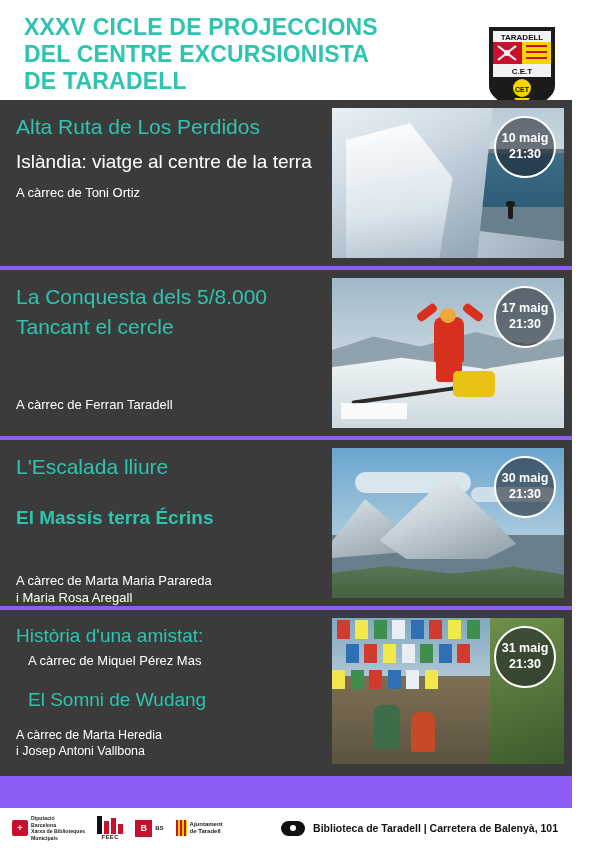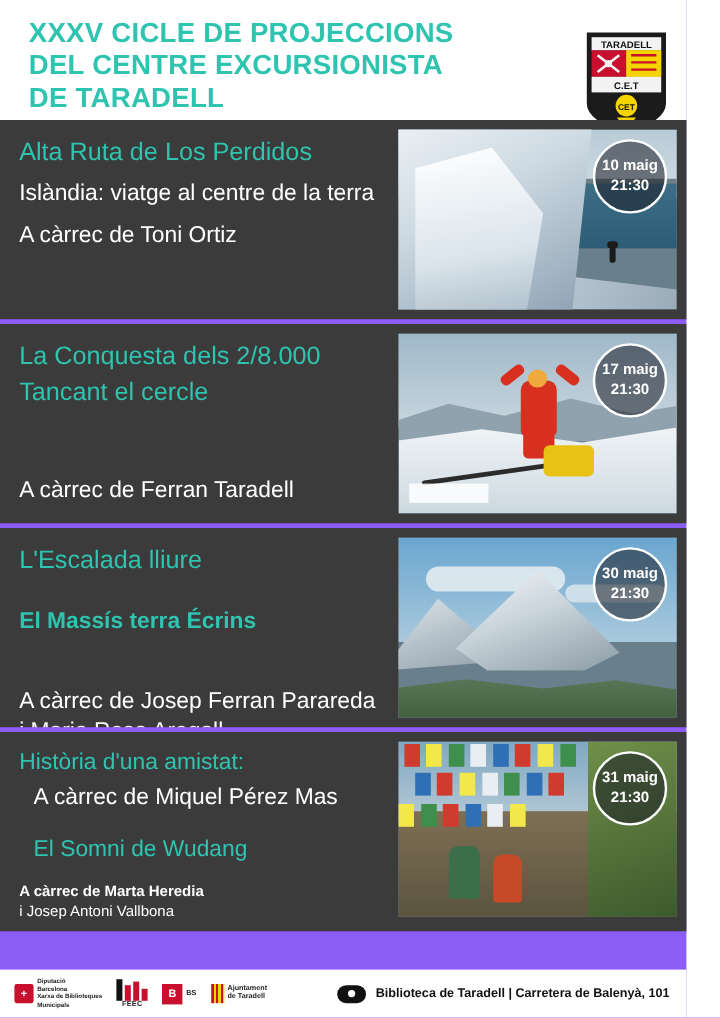--- a/index.html
+++ b/index.html
@@ -92,21 +92,21 @@
     line-height: 1.25;
     margin: 10px 0 0 0;
     font-weight: normal;
   }
   .title-sub.teal {
     color: #2ec4b0;
     font-weight: bold;
   }
   .credit {
     color: #ffffff;
-    font-size: 19px;
+    font-size: 13px;
     line-height: 1.3;
     margin-top: 12px;
   }
   .credit.small { font-size: 12.5px; }
 
   .session-photo {
     position: absolute;
     right: 8px;
     top: 8px;
     width: 232px;
@@ -319,21 +319,21 @@
       </div>
     </div>
     <div class="date-badge">
       <span class="d">10 maig</span>
       <span class="t">21:30</span>
     </div>
   </div>
 
   <div class="session s2">
     <div class="session-left">
-      <div class="title-main big">La Conquesta dels 2/8.000</div>
+      <div class="title-main big">La Conquesta dels 5/8.000</div>
       <div class="title-main big">Tancant el cercle</div>
       <div class="credit" style="margin-top:58px;">A càrrec de Ferran Taradell</div>
     </div>
     <div class="session-photo">
       <div class="scene">
         <div class="sc2-sky"></div>
         <div class="sc2-ridge"></div>
         <div class="sc2-snow"></div>
         <div class="sc2-rope"></div>
         <div class="sc2-armL"></div>
@@ -348,21 +348,21 @@
     <div class="date-badge">
       <span class="d">17 maig</span>
       <span class="t">21:30</span>
     </div>
   </div>
 
   <div class="session s3">
     <div class="session-left">
       <div class="title-main big">L'Escalada lliure</div>
       <div class="title-sub teal" style="margin-top:26px;">El Massís terra Écrins</div>
-      <div class="credit" style="margin-top:44px;">A càrrec de Josep Ferran Parareda</div>
+      <div class="credit" style="margin-top:44px;">A càrrec de Marta Maria Parareda</div>
       <div class="credit" style="margin-top:0;">i Maria Rosa Aregall</div>
     </div>
     <div class="session-photo">
       <div class="scene">
         <div class="sc3-sky"></div>
         <div class="sc3-cloud"></div>
         <div class="sc3-cloud2"></div>
         <div class="sc3-peak2"></div>
         <div class="sc3-peak"></div>
         <div class="sc3-green"></div>
@@ -372,21 +372,21 @@
       <span class="d">30 maig</span>
       <span class="t">21:30</span>
     </div>
   </div>
 
   <div class="session s4">
     <div class="session-left">
       <div class="title-main" style="font-size:19px;">Història d'una amistat:</div>
       <div class="credit" style="margin-top:6px; padding-left:12px;">A càrrec de Miquel Pérez Mas</div>
       <div class="title-main" style="font-size:19px; margin-top:18px; padding-left:12px;">El Somni de Wudang</div>
-      <div class="credit small" style="margin-top:16px;font-weight:bold;">A càrrec de Marta Heredia</div>
+      <div class="credit small" style="margin-top:16px;">A càrrec de Marta Heredia</div>
       <div class="credit small" style="margin-top:0;">i Josep Antoni Vallbona</div>
     </div>
     <div class="session-photo">
       <div class="scene">
         <div class="sc4-sky"></div>
         <div class="sc4-ground"></div>
         <div class="sc4-green"></div>
         <div class="flagrow" style="top:2px;">
           <span style="left:2%;background:#d03b2e"></span>
           <span style="left:10%;background:#f2e84b"></span>

